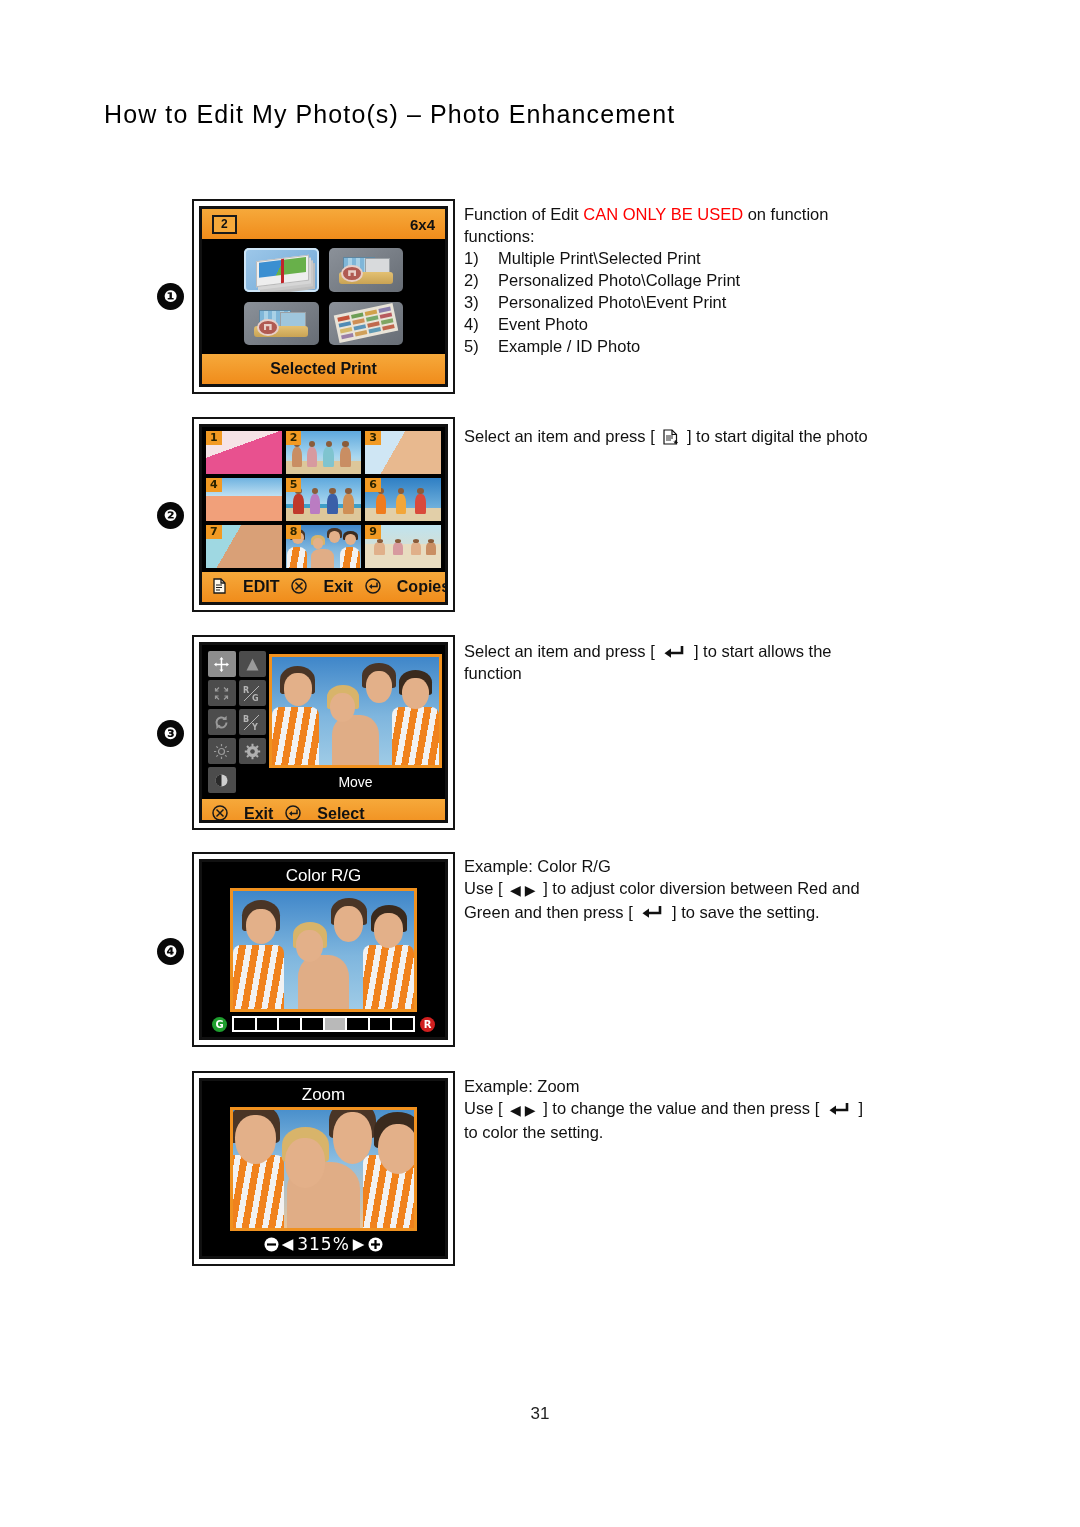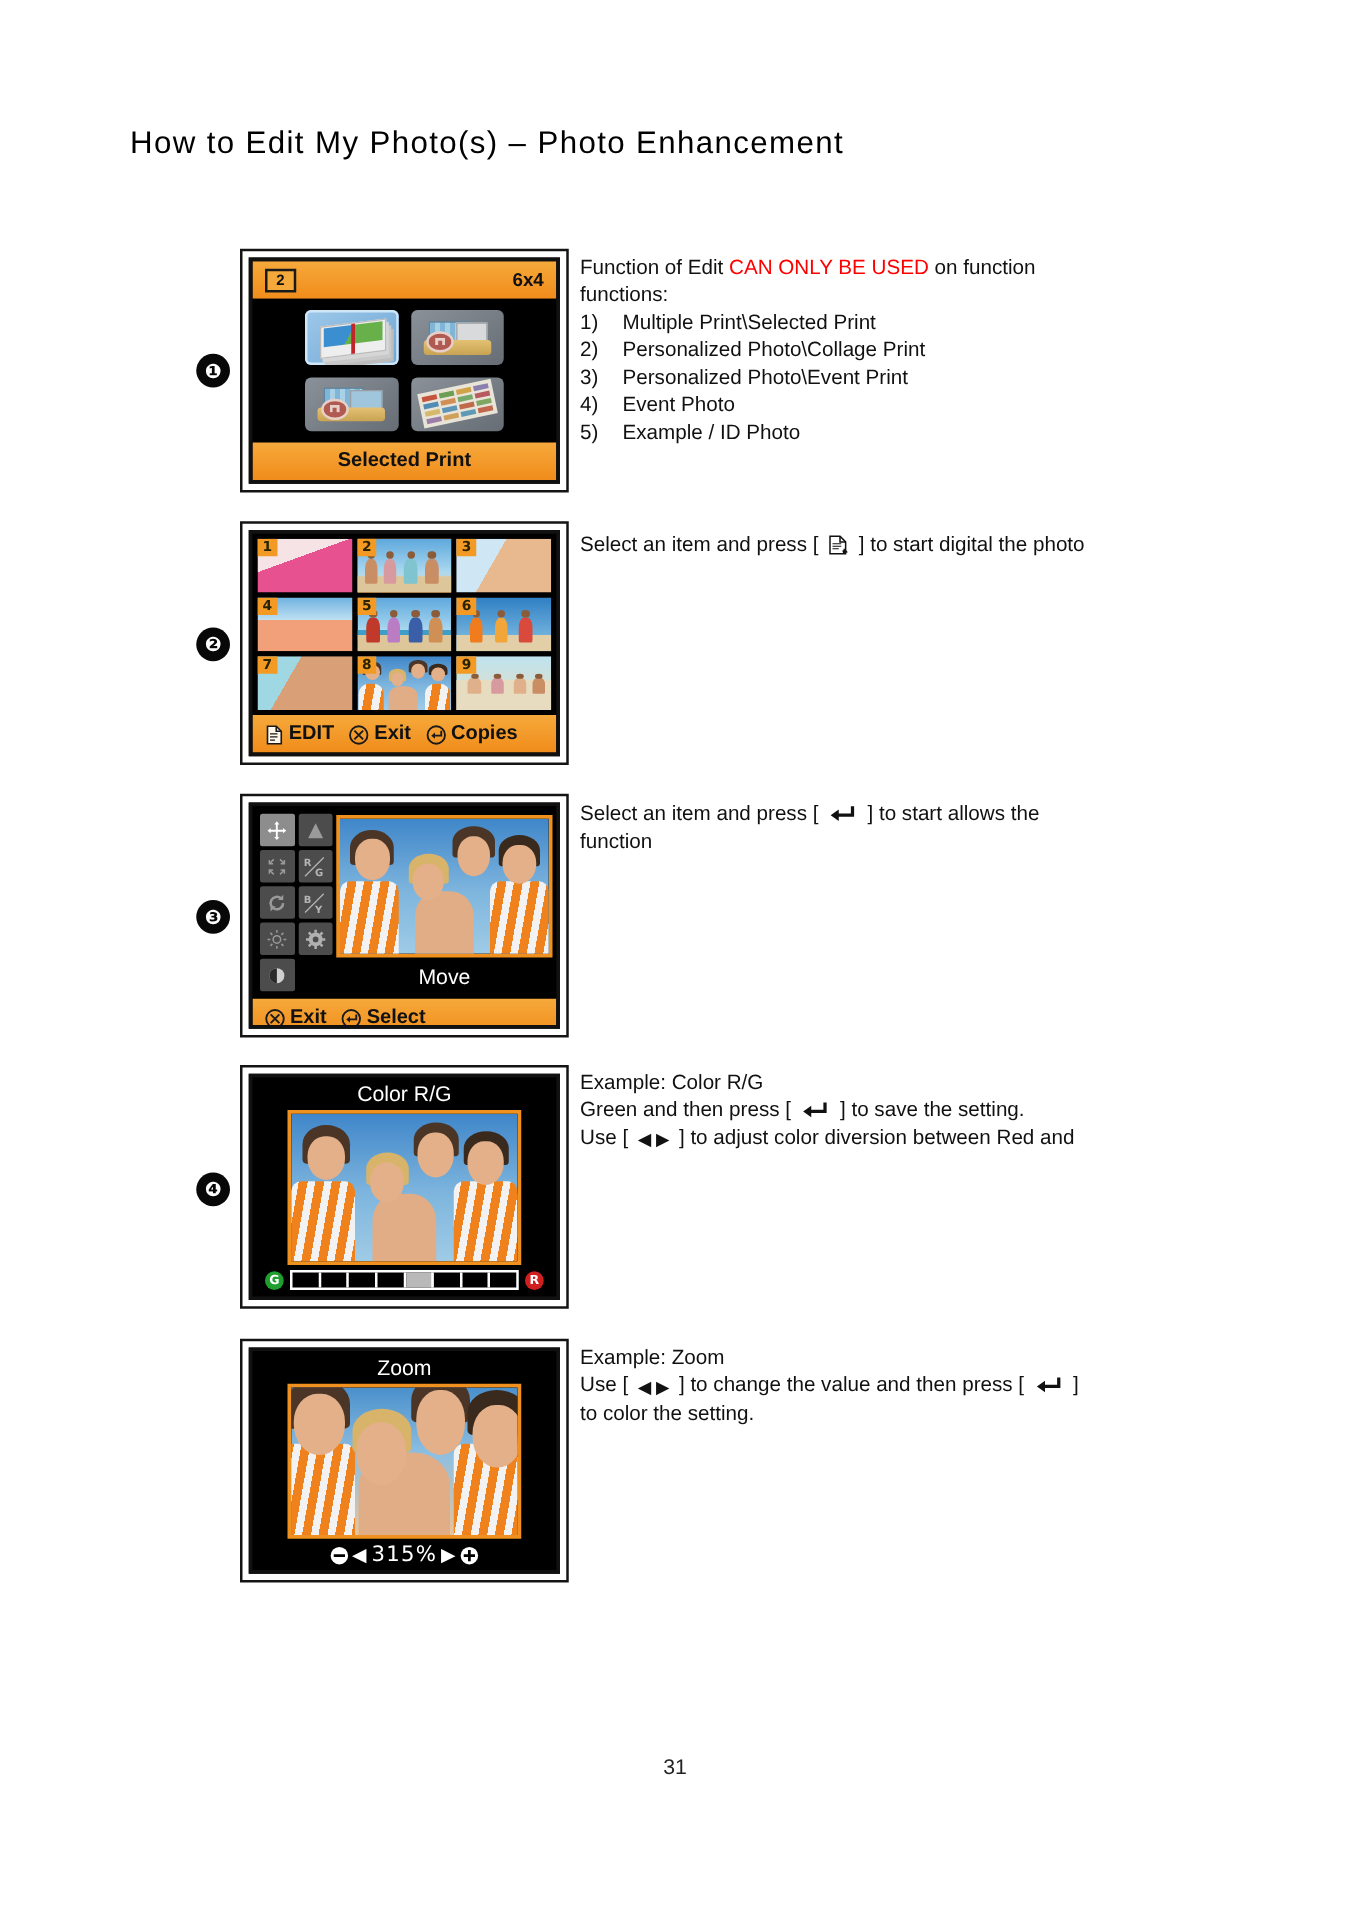--- a/index.html
+++ b/index.html
@@ -126,21 +126,21 @@
   .tool{
     background:#4c4c4c;border-radius:2px;position:relative;
     display:flex;align-items:center;justify-content:center;
     color:#a9a9a9;font-size:11px;font-weight:bold;
     font-family:"DejaVu Sans", sans-serif;
   }
   .tool.on{background:#8d8d8d;color:#fff;}
   .tool svg{display:block;}
   .editor-right{flex:1;display:flex;flex-direction:column;align-items:center;justify-content:center;padding-left:6px;}
   .photo-frame{border:3px solid #f0911f;width:100%;height:108px;position:relative;overflow:hidden;background:#000;}
-  .caption{color:#fff;font-size:17px;margin-top:6px;text-align:center;}
+  .caption{color:#fff;font-size:14px;margin-top:6px;text-align:center;}
 
   
   .grp{position:absolute;inset:0;background:linear-gradient(#3f86c9,#7fb6de 55%,#9fcbe6);}
   .grp .face{position:absolute;border-radius:46% 46% 50% 50%;background:#e3b089;}
   .grp .hair{position:absolute;border-radius:50% 50% 10% 10%;background:#4a3526;}
   .grp .towel{position:absolute;bottom:0;border-radius:8px 8px 0 0;
     background:repeating-linear-gradient(100deg,#f2f2f2 0 6px,#f0821d 6px 13px);}
   .grp .body{position:absolute;bottom:0;background:#e0ad86;border-radius:40% 40% 0 0;}
 
   
@@ -155,21 +155,21 @@
   .track i{flex:1;border-right:2px solid #fff;box-sizing:border-box;}
   .track i:last-child{border-right:none;}
   .track i.fill{background:#b9b9b9;}
 
   
   .zoom-row{flex:0 0 auto;background:#000;color:#fff;display:flex;align-items:center;justify-content:center;
     gap:3px;font-size:17px;padding:3px 0 5px;font-family:"DejaVu Sans", sans-serif;letter-spacing:1px;}
   .zoom-row .gl{font-size:15px;}
 
   .ic{display:inline-flex;align-items:center;justify-content:center;vertical-align:middle;}
-  .fbtn{display:inline-flex;align-items:flex-end;gap:4px;margin-right:12px;}
+  .fbtn{display:inline-flex;align-items:flex-start;gap:16px;margin-right:12px;}
   .fbtn span.lbl{font-weight:bold;}
 
   
   .txt{position:absolute;font-size:16.5px;line-height:22px;color:#111;}
   .txt .red{color:#ff0000;}
   .numlist{margin:0;padding:0;list-style:none;}
   .numlist li{display:flex;}
   .numlist li .k{width:34px;flex:0 0 34px;}
   .inline-ic{display:inline-flex;vertical-align:middle;margin:0 3px;}
 </style>
@@ -548,33 +548,33 @@
       <div class="bar footer left">
         
         
       </div>
     </div>
   </div>
 
   <div class="txt" style="left:464px;top:855px;width:470px;">
     <div>Example: Color R/G</div>
     <div>
+      <span>Use [</span>
+      <span class="inline-ic" style="font-size:14px;">◀ ▶</span>
+      <span>] to adjust color diversion between Red and</span>
+    </div>
+    <div>
       <span>Green and then press [</span>
       <span class="inline-ic">
         <svg width="24" height="18" viewBox="0 0 24 18">
             <path d="M20 2v7H7" fill="none" stroke="#111" stroke-width="2.6"></path>
             <path d="M9 4.5L2.5 9.2 9 13.8z" fill="#111"></path>
           </svg>
       </span>
       <span>] to save the setting.</span>
-    </div>
-    <div>
-      <span>Use [</span>
-      <span class="inline-ic" style="font-size:14px;">◀ ▶</span>
-      <span>] to adjust color diversion between Red and</span>
     </div>
   </div>
 
   <div class="lcd" style="left:192px;top:1071px;width:263px;height:195px;">
     <div class="lcd-inner">
       <div class="titlerow">Zoom</div>
       <div class="stage">
         <div class="photo-frame" style="height:118px">
           <div class="grp" style="background:linear-gradient(#4a90cc,#8dbfe2 45%,#e8c49a)">
             <div class="towel" style="left:-6%;width:34%;height:62%"></div>

